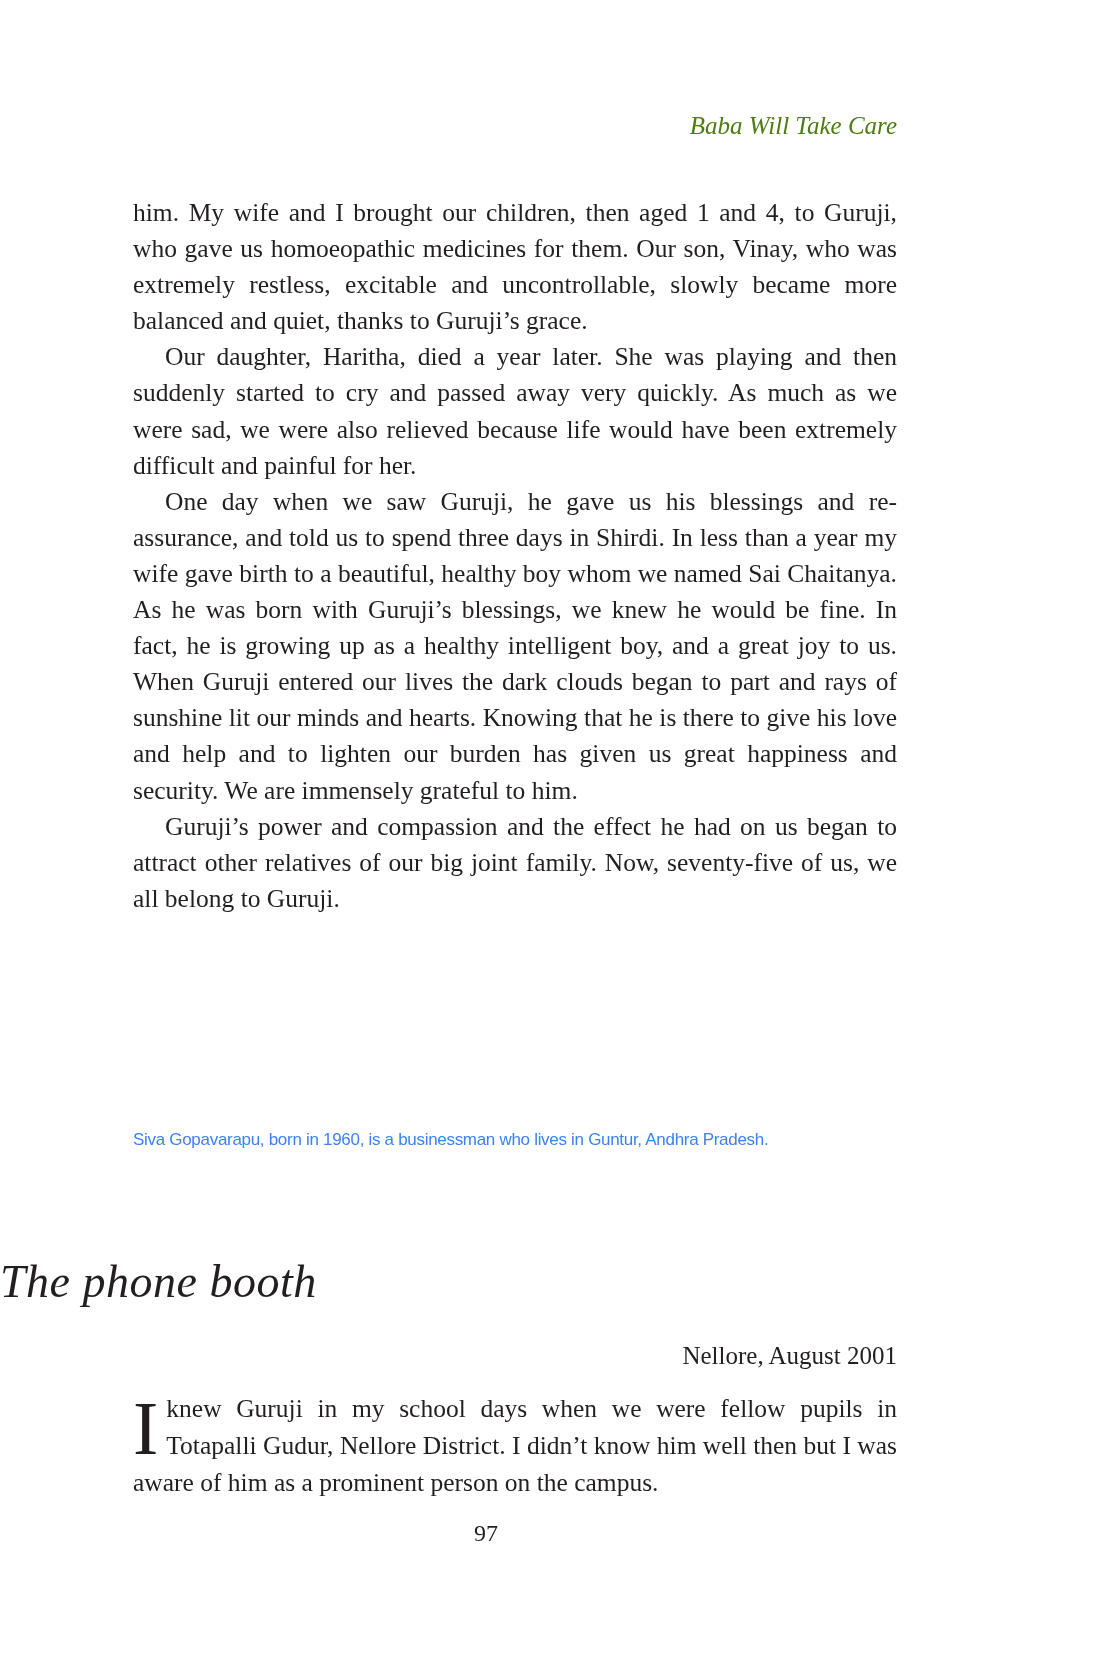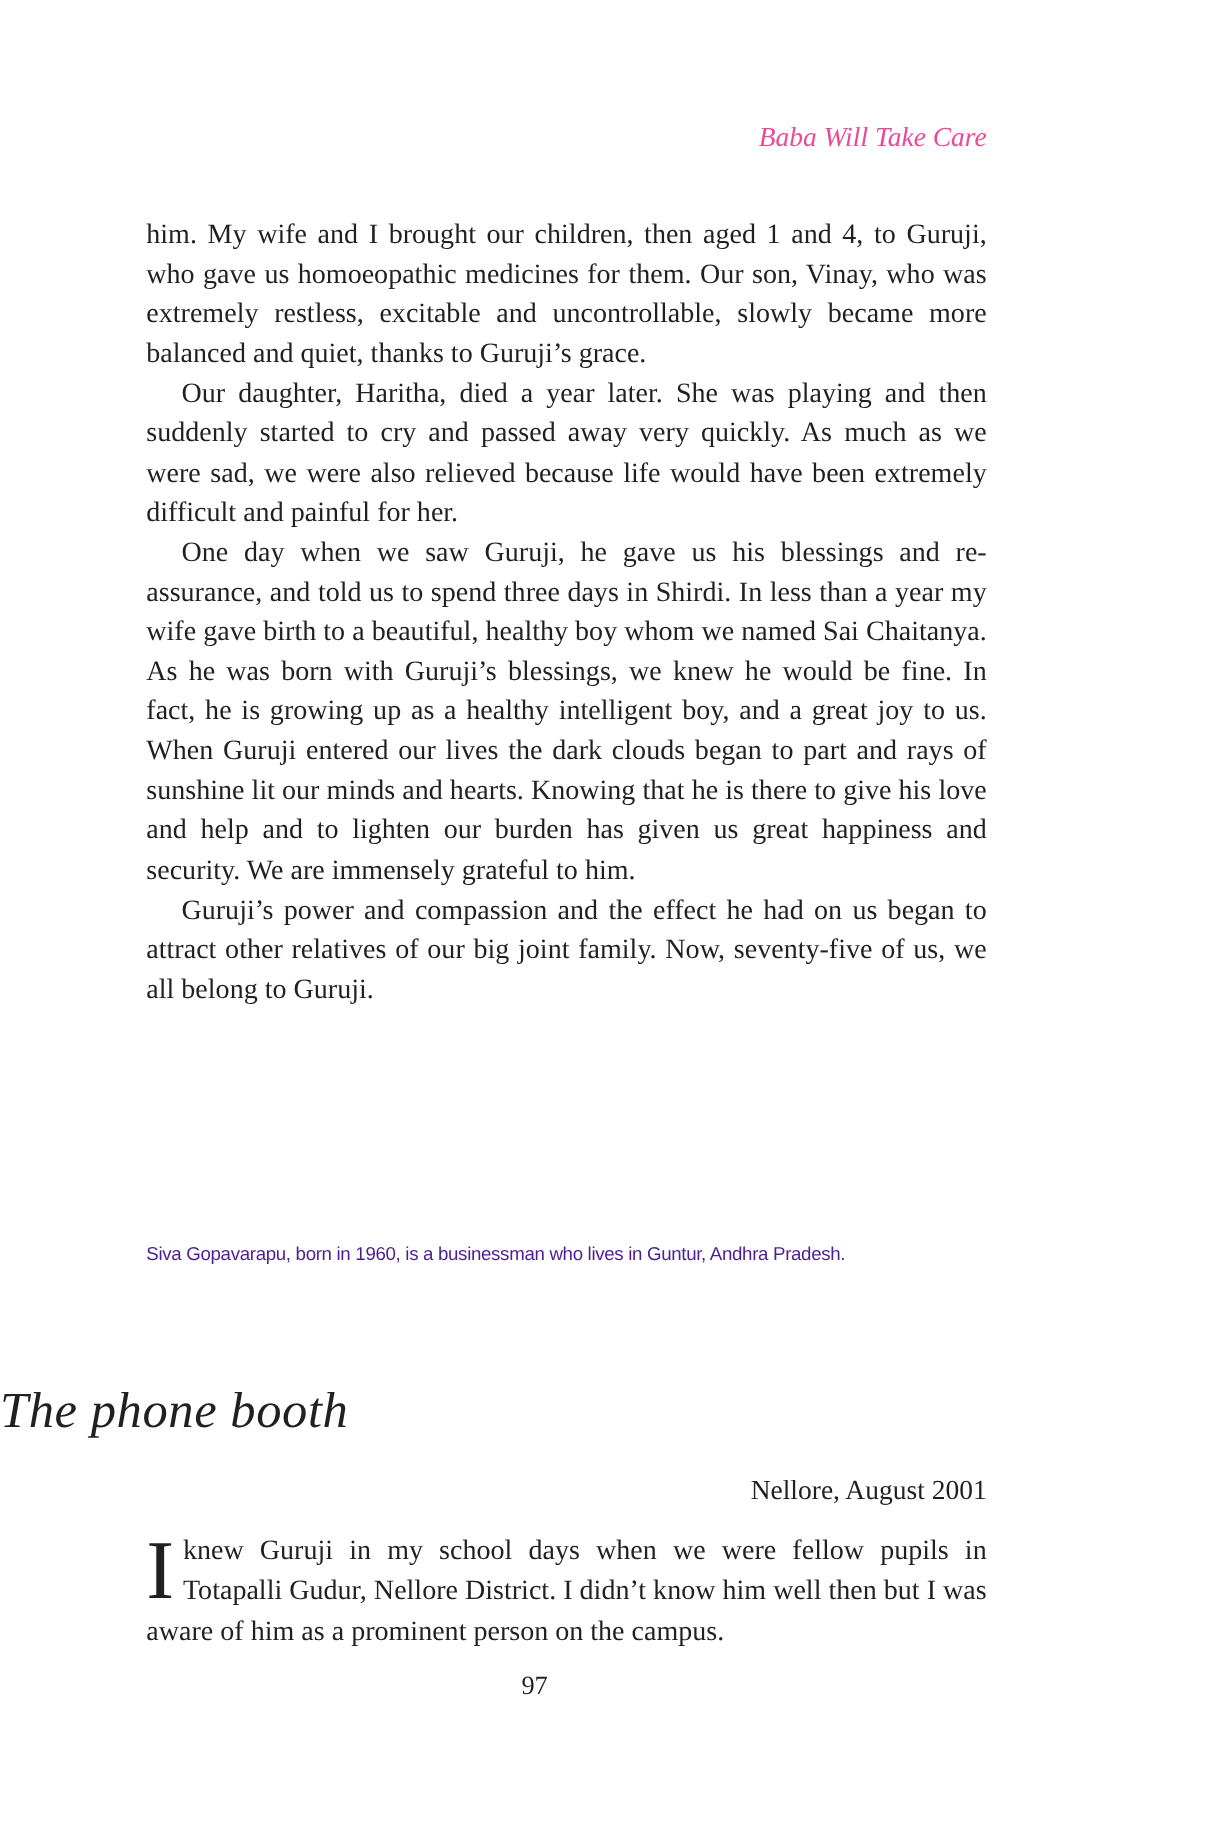--- a/index.html
+++ b/index.html
@@ -1,25 +1,25 @@
 <!DOCTYPE html>
 <html><head>
 <meta charset="utf-8">
 <style>
   html, body { margin: 0; padding: 0; background: #ffffff; }
   body { width: 1100px; height: 1674px; position: relative; overflow: hidden;
          font-family: "Liberation Serif", "DejaVu Serif", serif; color: #231f20; }
   .running-head { position: absolute; top: 112px; right: 203px; font-style: italic;
-                  font-size: 25px; color: #ec4899; }
+                  font-size: 25px; color: #4d7c0f; }
   .body-text { position: absolute; left: 133px; width: 764px; top: 195px;
                font-size: 25.5px; line-height: 36.1px; text-align: justify; }
   .body-text p { margin: 0; text-indent: 0; }
   .body-text p.indent { text-indent: 32px; }
   .bio { position: absolute; left: 133px; top: 1130px; font-family: "Liberation Sans", "DejaVu Sans", sans-serif;
-         font-size: 17px; color: #4c1d95; letter-spacing: -0.3px; }
+         font-size: 17px; color: #3b82f6; letter-spacing: -0.3px; }
   .chapter-title { position: absolute; top: 1255px; left: 0; width: 964px; text-align: left;
                    font-style: italic; font-size: 46px; letter-spacing: 0.5px; }
   .dateline { position: absolute; top: 1342px; right: 203px; font-size: 25px; }
   .opening { position: absolute; left: 133px; width: 764px; top: 1390px;
              font-size: 25.5px; line-height: 37px; text-align: justify; }
   .dropcap { float: left; font-size: 76px; line-height: 60px; margin: 8px 8px 0 0; }
   .page-number { position: absolute; top: 1520px; left: 0; width: 972px; text-align: center; font-size: 24px; }
 </style>
 </head>
 <body>

